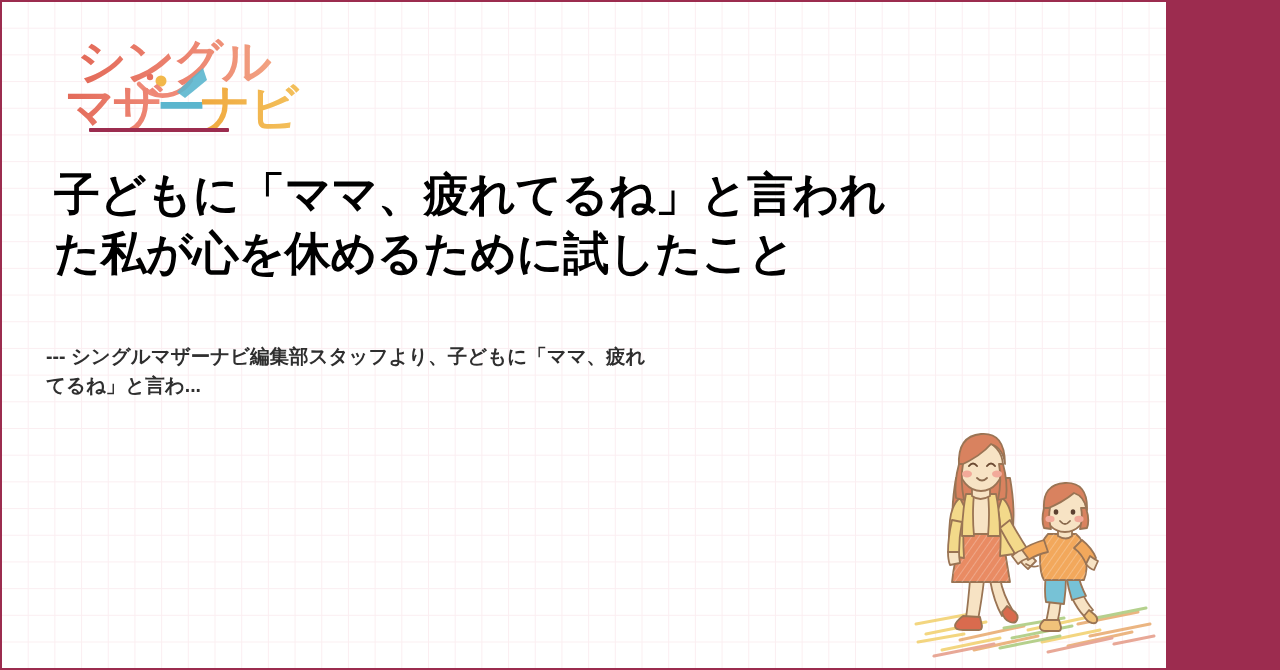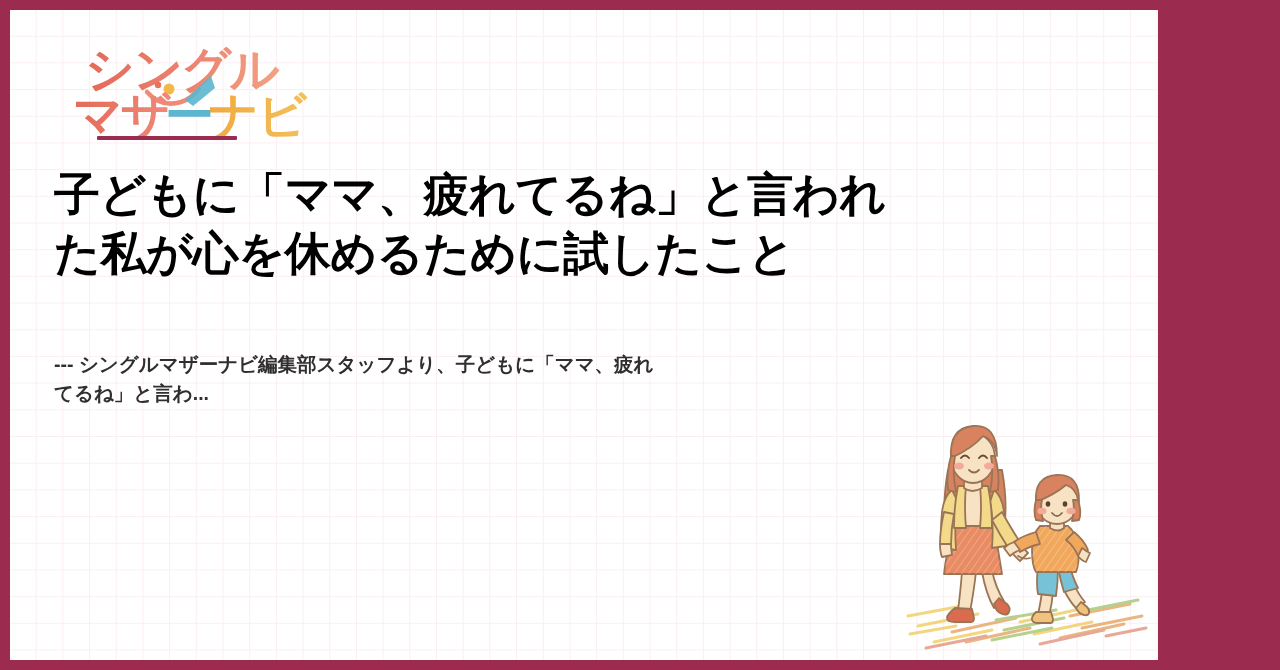--- a/index.html
+++ b/index.html
@@ -15,21 +15,21 @@
     background: #9C2C4F;
   }
 
   
   .card {
     position: relative;
     box-sizing: border-box;
     width: 1168px;
     height: 670px;
     background: #9C2C4F;
-    padding: 10px;
+    padding: 2px;
   }
 
   
   .sheet {
     position: relative;
     box-sizing: border-box;
     width: 100%;
     height: 100%;
     background-color: #ffffff;
     background-image:
@@ -59,21 +59,21 @@
     background: #9C2C4F;
     border-radius: 1px;
   }
 
   
   .headline {
     position: absolute;
     left: 44px;
     top: 155px;
     width: 850px;
-    margin: 0;
+    margin: 8px;
     font-size: 46px;
     line-height: 1.28;
     font-weight: 700;
     letter-spacing: -0.5px;
     color: #000000;
     white-space: pre-wrap;
   }
 
   
   .excerpt {

